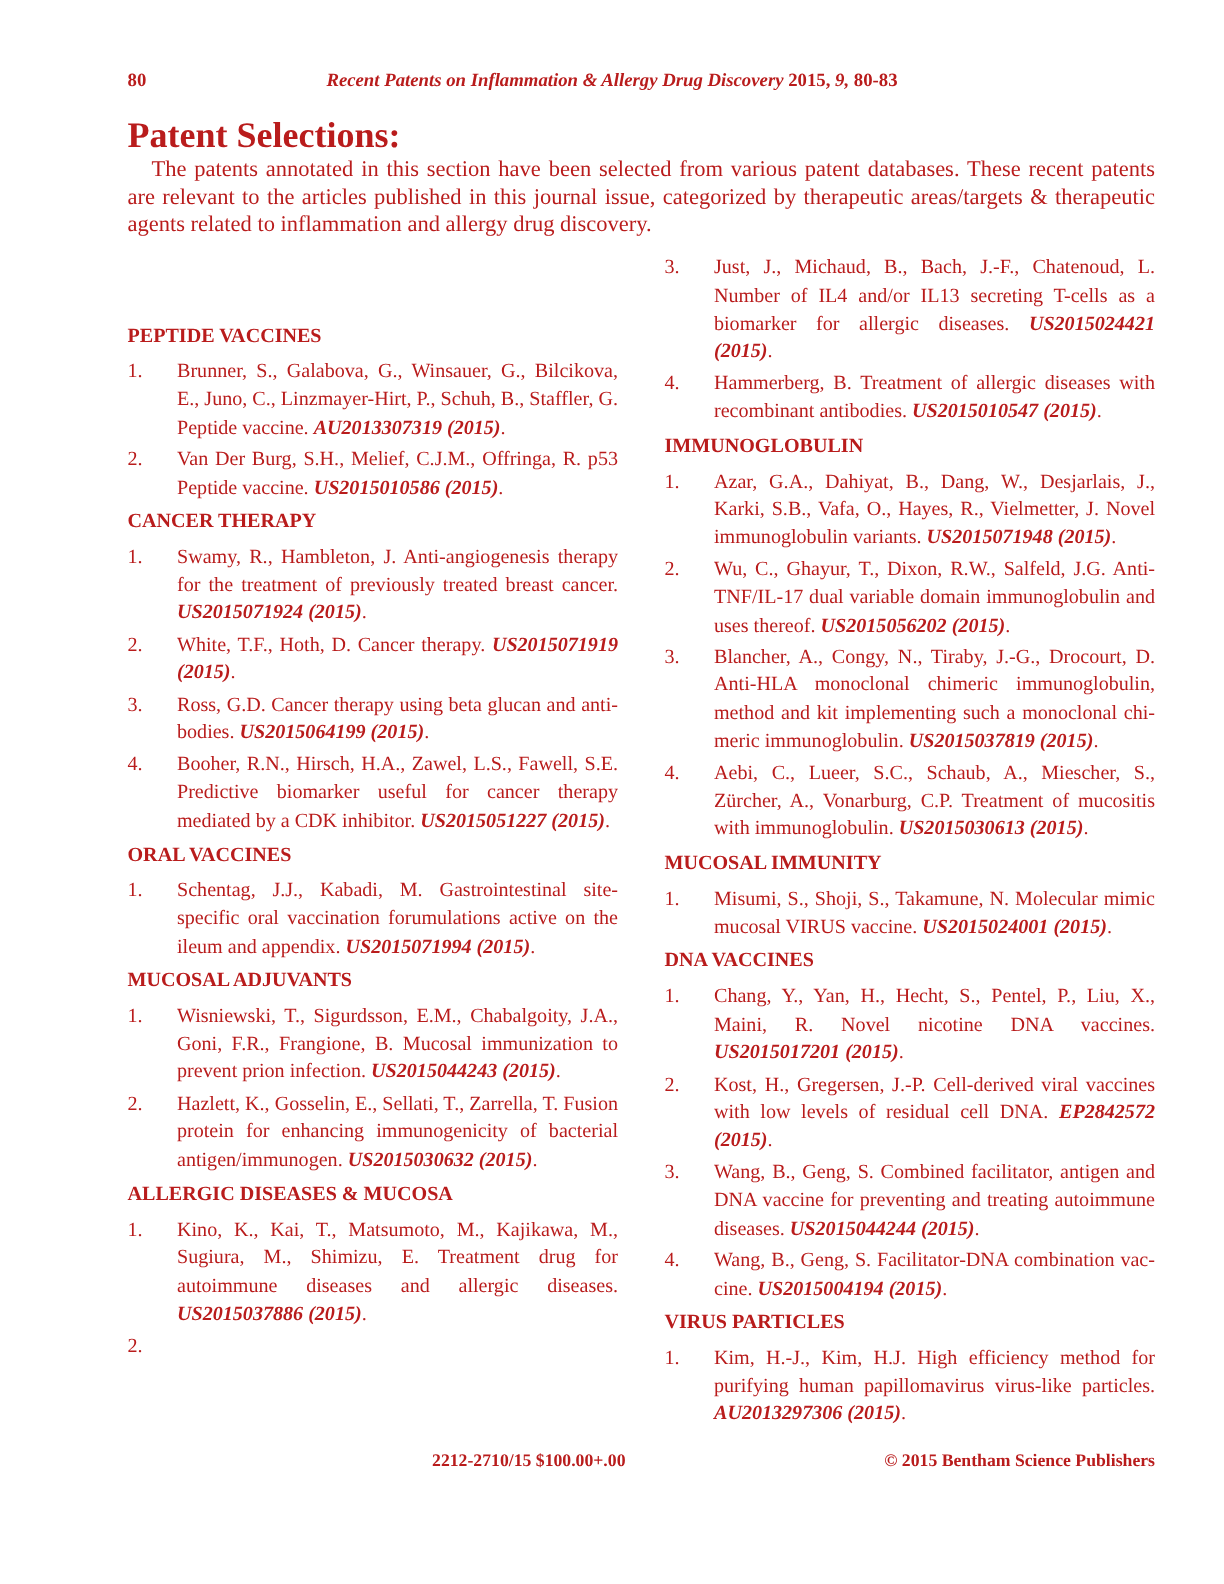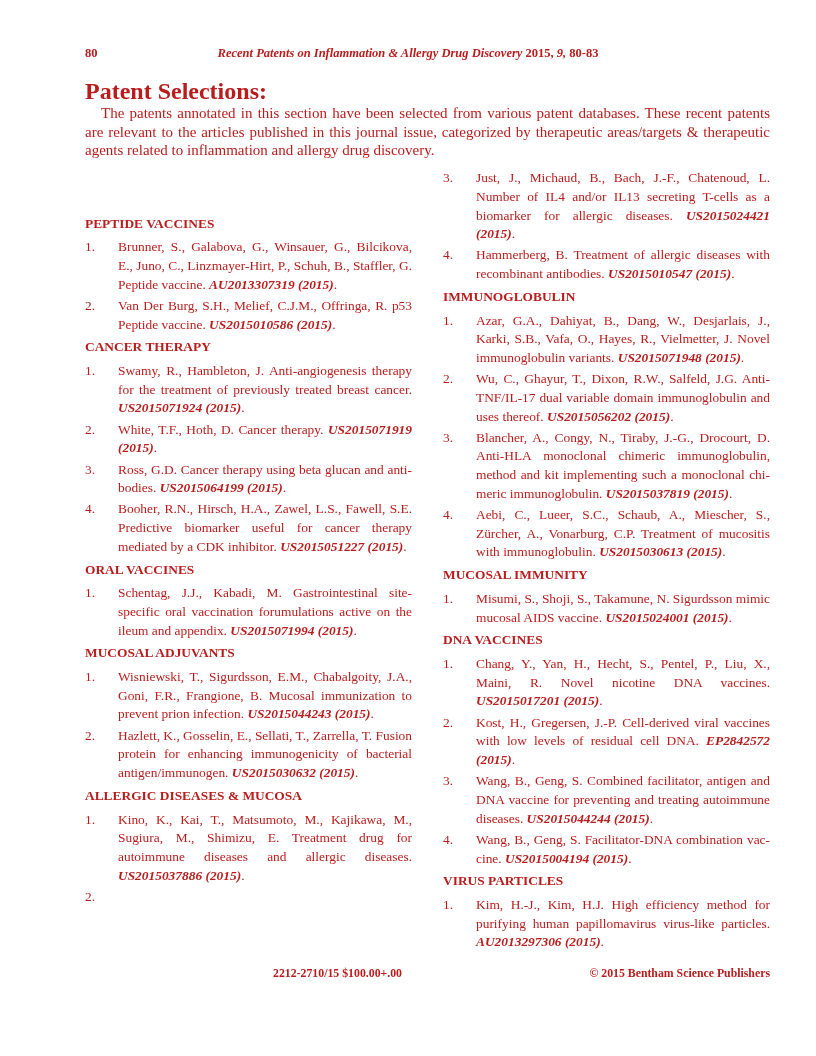--- a/index.html
+++ b/index.html
@@ -75,21 +75,21 @@
     flex: 1;
     text-align: justify;
     hyphens: manual;
     font-family: Liberation Serif, serif;
     -webkit-hyphens: manual;
   }
   .patent { font-weight: bold; font-style: italic; }
   .footer {
     position: absolute;
     top: 966px;
-    left: 85px;
+    left: 100px;
     right: 46px;
     display: flex;
     gap: 31px;
     font-size: 11.8px;
     font-weight: bold;
   }
   .footer .f-left {
     flex: 0 0 327px;
     text-align: right;
     padding-right: 10px;
@@ -204,21 +204,21 @@
             </div>
             <div class="ref">
               <span class="num">4.</span>
               <div class="reftext"><span>Aebi, C., Lueer, S.C., Schaub, A., Miescher, S., Zürcher, A., Vonarburg, C.P. Treatment of mucositis with immu­noglobulin. </span><span class="patent">US2015030613 (2015)</span><span>.</span></div>
             </div>
           </section>
           <section>
             <h2>MUCOSAL IMMUNITY</h2>
             <div class="ref">
               <span class="num">1.</span>
-              <div class="reftext"><span>Misumi, S., Shoji, S., Takamune, N. Sigurdsson mimic mucosal AIDS vaccine. </span><span class="patent">US2015024001 (2015)</span><span>.</span></div>
+              <div class="reftext"><span>Misumi, S., Shoji, S., Takamune, N. Molecular mimic mucosal VIRUS vaccine. </span><span class="patent">US2015024001 (2015)</span><span>.</span></div>
             </div>
           </section>
           <section>
             <h2>DNA VACCINES</h2>
             <div class="ref">
               <span class="num">1.</span>
               <div class="reftext"><span>Chang, Y., Yan, H., Hecht, S., Pentel, P., Liu, X., Maini, R. Novel nicotine DNA vaccines. </span><span class="patent">US2015017201 (2015)</span><span>.</span></div>
             </div>
             <div class="ref">
               <span class="num">2.</span>

